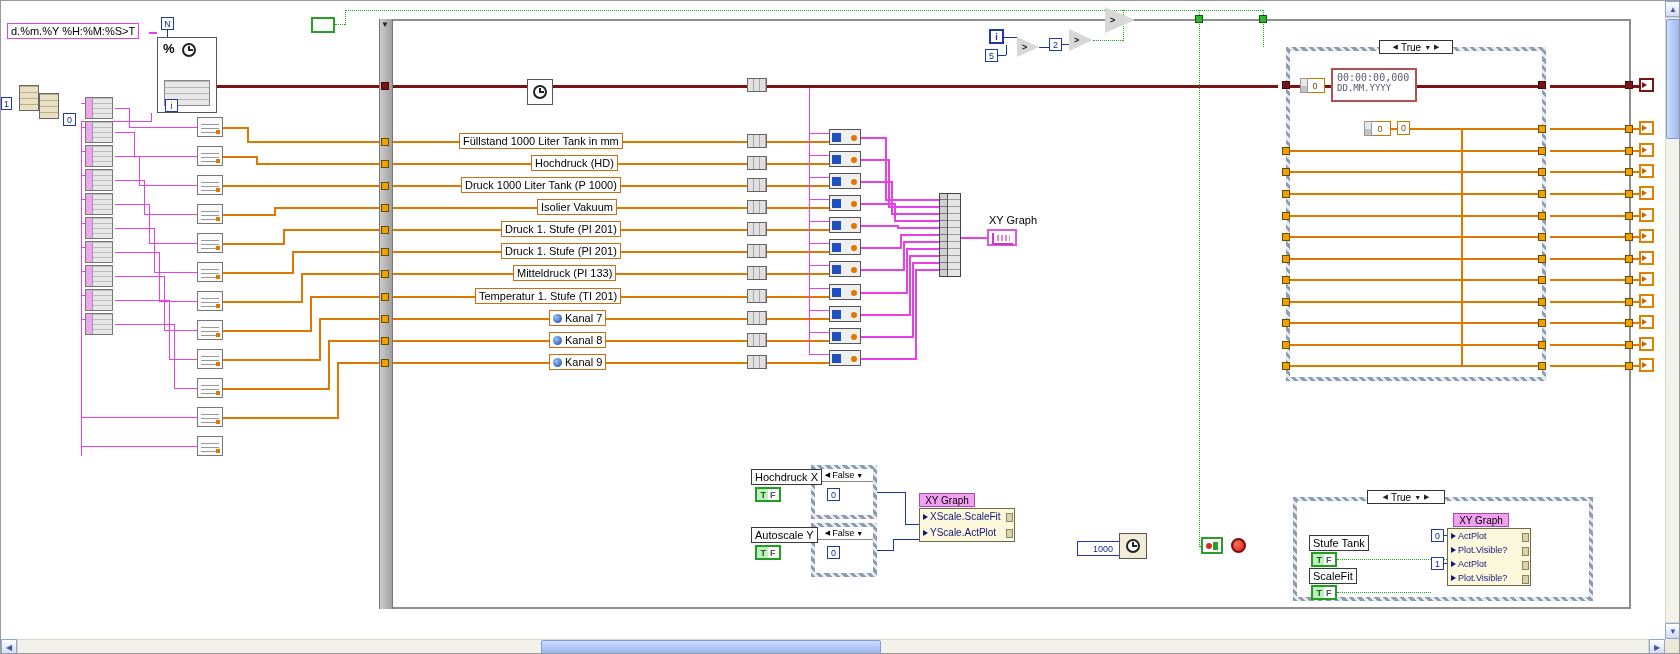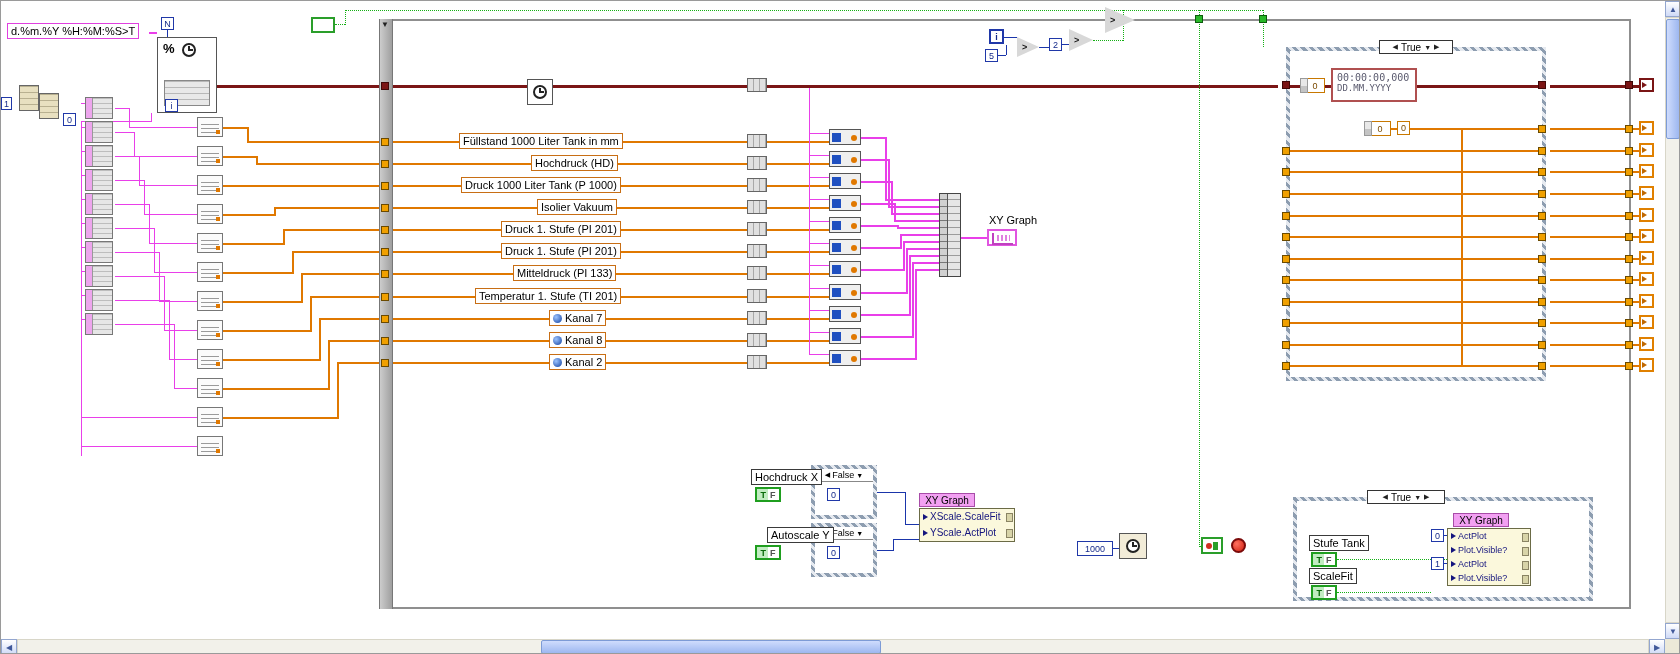--- a/index.html
+++ b/index.html
@@ -453,21 +453,21 @@
   <div class="lblbox" style="left:548px;top:309px">
       <span class="chan"></span>
       <span>Kanal 7</span>
     </div>
   <div class="lblbox" style="left:548px;top:331px">
       <span class="chan"></span>
       <span>Kanal 8</span>
     </div>
   <div class="lblbox" style="left:548px;top:353px">
       <span class="chan"></span>
-      <span>Kanal 2</span>
+      <span>Kanal 9</span>
     </div>
 
   <div class="bldarr" style="left:938px;top:192px"></div>
   <div class="xylbl" style="left:988px;top:213px">XY Graph</div>
   <div class="xyterm" style="left:986px;top:228px"></div>
 
   <div class="case" style="left:1285px;top:46px;width:260px;height:334px"></div>
   <div class="casehdr" style="left:1378px;top:39px;width:74px">
     <span class="ar">◀</span>
     <span>True</span>
@@ -489,41 +489,41 @@
     </div>
   <div class="minicase" style="left:810px;top:464px;width:66px;height:54px">
     <div class="mchead">
       <span class="ar">◀</span>
       <span>False</span>
       <span class="ar">▼</span>
     </div>
   </div>
   <div class="num" style="left:826px;top:487px;width:13px;height:13px">0</div>
 
-  <div class="lblbox plain" style="left:766px;top:526px">Autoscale Y</div>
+  <div class="lblbox plain" style="left:750px;top:526px">Autoscale Y</div>
   <div class="tf" style="left:754px;top:544px">
       <span class="t">T</span>
       <span class="f">F</span>
     </div>
   <div class="minicase" style="left:810px;top:522px;width:66px;height:54px">
     <div class="mchead">
       <span class="ar">◀</span>
       <span>False</span>
       <span class="ar">▼</span>
     </div>
   </div>
   <div class="num" style="left:826px;top:545px;width:13px;height:13px">0</div>
 
   <div class="pinklbl" style="left:918px;top:492px;width:56px">XY Graph</div>
   <div class="prop" style="left:918px;top:507px;width:96px;height:34px">
     <div class="prow">XScale.ScaleFit</div>
     <div class="prow">YScale.ActPlot</div>
   </div>
 
-  <div class="num" style="left:1076px;top:540px;width:36px;height:15px">1000</div>
+  <div class="num" style="left:1076px;top:540px;width:52px;height:15px">1000</div>
   <div class="nodebox" style="left:1118px;top:532px;width:28px;height:26px;background:#f2ecd8">
     <div class="clockface" style="left:6px;top:5px"></div>
   </div>
 
   <div class="condnode" style="left:1200px;top:536px;width:22px;height:17px"></div>
   <div class="stopbtn" style="left:1230px;top:537px"></div>
 
   <div class="case" style="left:1292px;top:496px;width:300px;height:104px"></div>
   <div class="casehdr" style="left:1366px;top:489px;width:78px">
     <span class="ar">◀</span>

